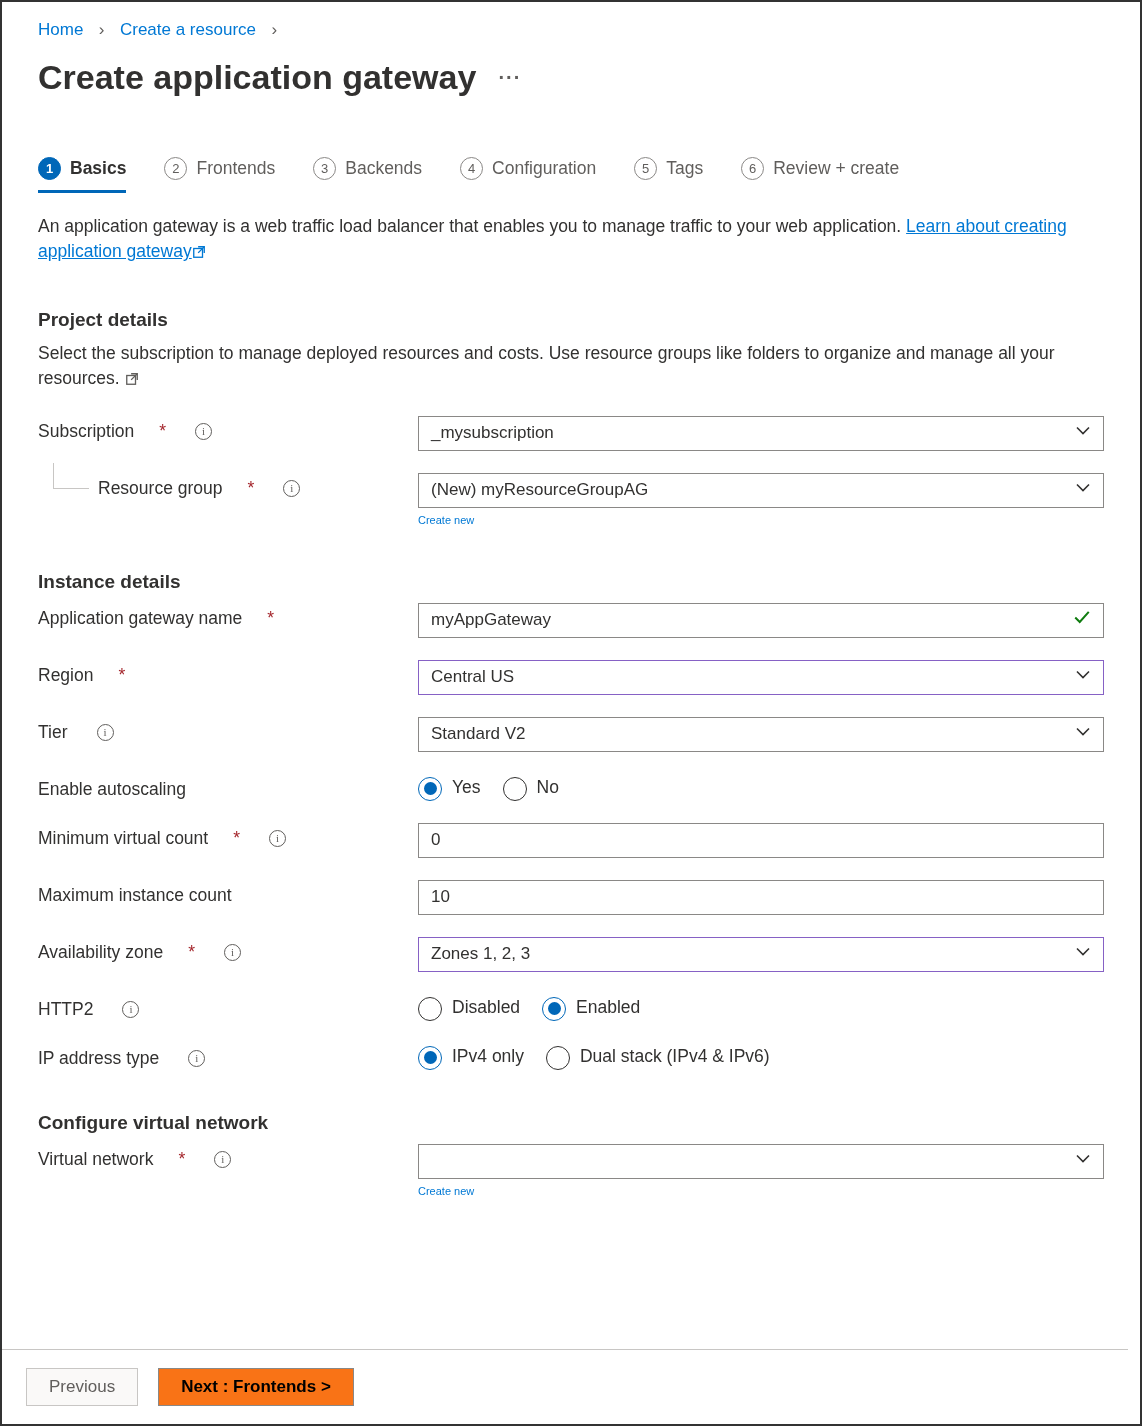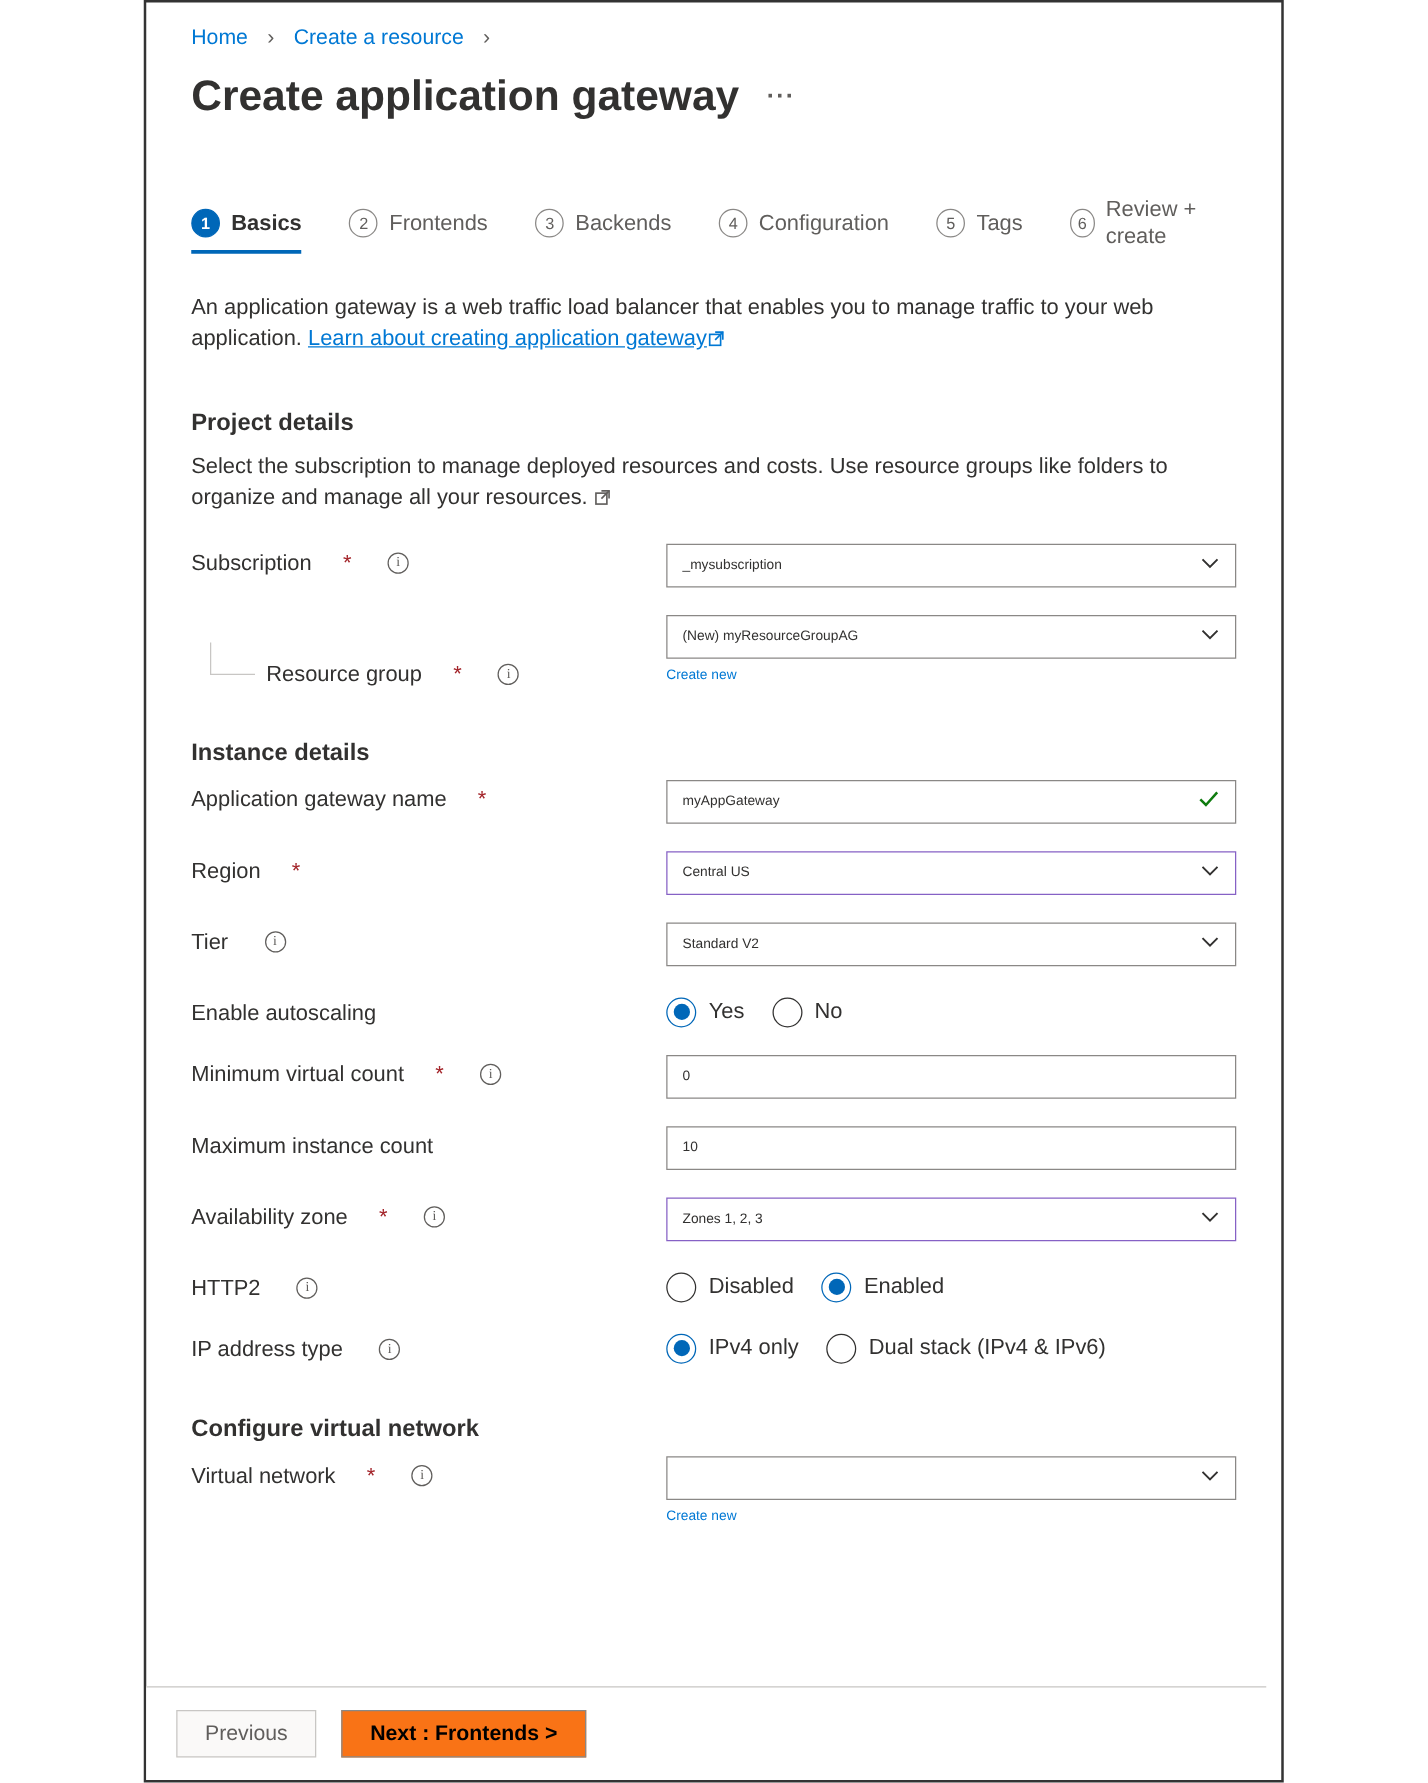--- a/index.html
+++ b/index.html
@@ -16,21 +16,21 @@
   *{box-sizing:border-box;}
   body{
     margin:0;
     font-family:"Segoe UI",Arial,sans-serif;
     font-size:17.5px;
     color:var(--text);
     background:#fff;
   }
   .page{
     border:2px solid var(--page-border);
-    width:912px;
+    width:1142px;
     min-height:1426px;
     margin:0 auto;
     padding:18px 36px 24px 36px;
     position:relative;
   }
   
   .breadcrumb{font-size:17px;color:var(--muted);}
   .breadcrumb a{color:var(--link);text-decoration:none;}
   .breadcrumb .sep{margin:0 6px;color:var(--muted);}
   
@@ -52,39 +52,39 @@
   .desc a{color:var(--link);}
   .ext-icon{display:inline-block;vertical-align:-2px;}
   .ext-icon svg{width:14px;height:14px;}
   
   h2.section{font-size:19px;font-weight:700;margin:42px 0 10px 0;}
   p.subdesc{margin:0 0 22px 0;line-height:1.45;}
   
   .row{display:flex;align-items:flex-start;margin-bottom:22px;}
   .row.tight{margin-bottom:8px;}
   .label-col{width:380px;min-width:380px;display:flex;align-items:center;padding-top:5px;gap:21px;}
-  .label-col.indent{padding-left:60px;position:relative;margin-top:32px;}
+  .label-col.indent{padding-left:60px;position:relative;}
   .indent-line{
     position:absolute;left:15px;top:-10px;
     width:36px;height:26px;
     border-left:1.5px solid var(--border-light);
     border-bottom:1.5px solid var(--border-light);
   }
   .field-col{flex:1;}
   .req{color:#a4262c;margin-left:4px;}
   .info-icon{
     width:17px;height:17px;border:1px solid var(--muted);border-radius:50%;
     display:inline-flex;align-items:center;justify-content:center;
     font-size:11px;color:var(--muted);margin-left:8px;font-style:normal;
     font-family:serif;
   }
   
   .dropdown, .textbox{
     width:100%;height:35px;border:1px solid var(--border);
-    background:#fff;padding:0 40px 0 12px;font-size:11px;color:var(--text);
+    background:#fff;padding:0 40px 0 12px;font-size:17px;color:var(--text);
     position:relative;display:flex;align-items:center;cursor:pointer;
   }
   .dropdown.purple{border-color:var(--purple);}
   .dropdown .chev{
     position:absolute;right:12px;top:50%;transform:translateY(-50%);
   }
   .chev svg{width:16px;height:16px;}
   .textbox{cursor:text;}
   .textbox .check{position:absolute;right:12px;top:50%;transform:translateY(-50%);}
   .check svg{width:18px;height:18px;}

